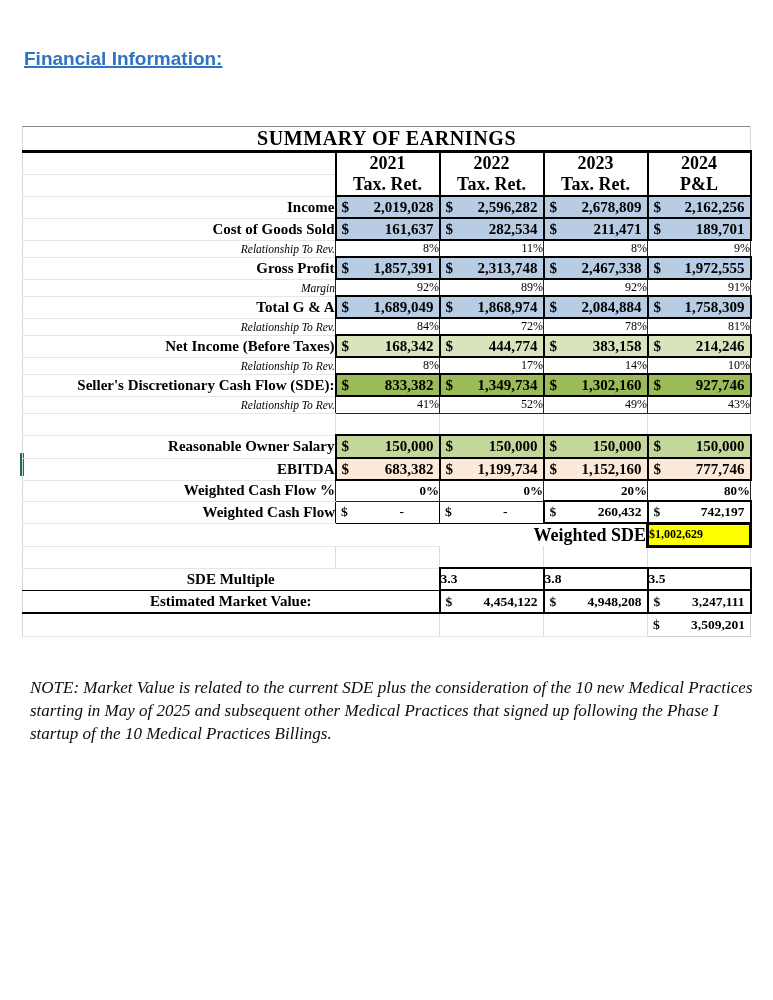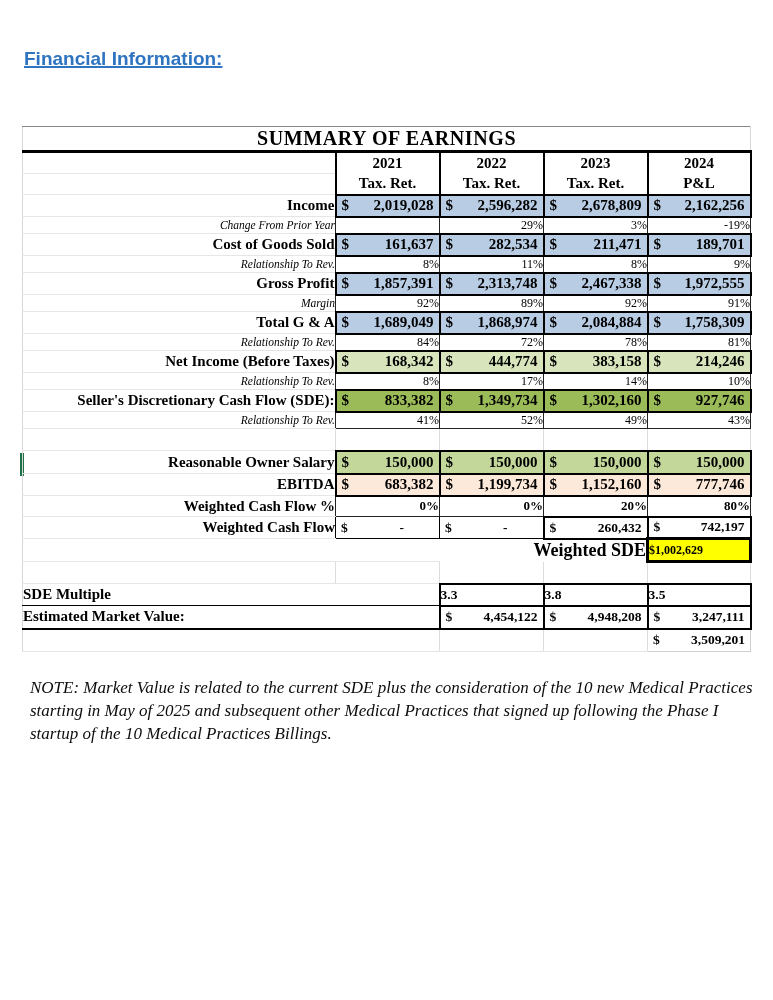--- a/index.html
+++ b/index.html
@@ -19,21 +19,21 @@
   tr.h24{height:24px}tr.h23{height:23px}tr.h22{height:22px}tr.h21{height:21px}
   tr.h17{height:17px}tr.h16{height:16px}
 
   
   td.title{text-align:center;font-weight:bold;font-size:20px;letter-spacing:.6px;
            border-top:1px solid #888;border-bottom:3px solid #000;
            border-left:1px solid #d8d8d8;border-right:1px solid #d8d8d8;}
 
   
   td.yr,td.st{border-left:2px solid #000;border-right:2px solid #000;
-              text-align:center;font-weight:bold;font-size:15px;}
+              text-align:center;font-weight:bold;font-size:18px;}
   td.st{border-bottom:2px solid #000;margin-top:12px;}
 
   
   td.lblc{border-left:1px solid #d8d8d8;border-bottom:1px solid #e6e6e6;}
   td.lbl{text-align:right;font-weight:bold;font-size:15px;padding-right:5px;}
   td.sub{text-align:right;font-style:italic;font-size:11.5px;padding-right:5px;}
 
   
   td.mc{border:2px solid #000;}
   .m{display:flex;justify-content:space-between;align-items:center;
@@ -56,21 +56,21 @@
   
   td.gap{border-left:1px solid #dcdcdc;border-right:1px solid #dcdcdc;border-bottom:1px solid #e6e6e6;}
   td.faintbox{border:1px solid #cfcfcf;}
 
   
   td.wsdeLbl{text-align:right;font-weight:bold;font-size:18px;padding-right:7px;}
   td.wsdeVal{background:#ffff00;border:3px solid #000;text-align:left;
              font-weight:bold;font-size:12px;}
 
   
-  td.biglbl{text-align:left;font-weight:bold;font-size:15px;padding-right:5px;
+  td.biglbl{text-align:center;font-weight:bold;font-size:15px;padding-right:5px;
             border-left:1px solid #d8d8d8;border-bottom:1px solid #000;}
   td.emvlbl{border-bottom:2.5px solid #000;}
   td.mult{border:2px solid #000;text-align:left;font-weight:bold;font-size:13.5px;padding-right:5px;}
 
   .select-bracket{position:absolute;left:20px;top:453px;width:4px;height:23px;background:#1f7246;}
 
   .note{position:absolute;left:24px;top:676px;width:728px;
         font-style:italic;font-size:17px;line-height:23px;color:#0d0d0d;margin-left:6px;}
 </style>
 </head>
@@ -133,27 +133,20 @@
             </div>
           </td>
       <td class="mc blue">
             <div class="m">
               <span class="cur">$</span>
               <span class="val">2,162,256</span>
             </div>
           </td>
     </tr>
 
-    <tr class="h17">
-      <td class="lblc sub">Change From Prior Year</td>
-      <td class="pc"></td>
-      <td class="pc">29%</td>
-      <td class="pc">3%</td>
-      <td class="pc">-19%</td>
-    </tr>
 
     <tr class="h22">
       <td class="lblc lbl">Cost of Goods Sold</td>
       <td class="mc blue">
             <div class="m">
               <span class="cur">$</span>
               <span class="val">161,637</span>
             </div>
           </td>
       <td class="mc blue">

